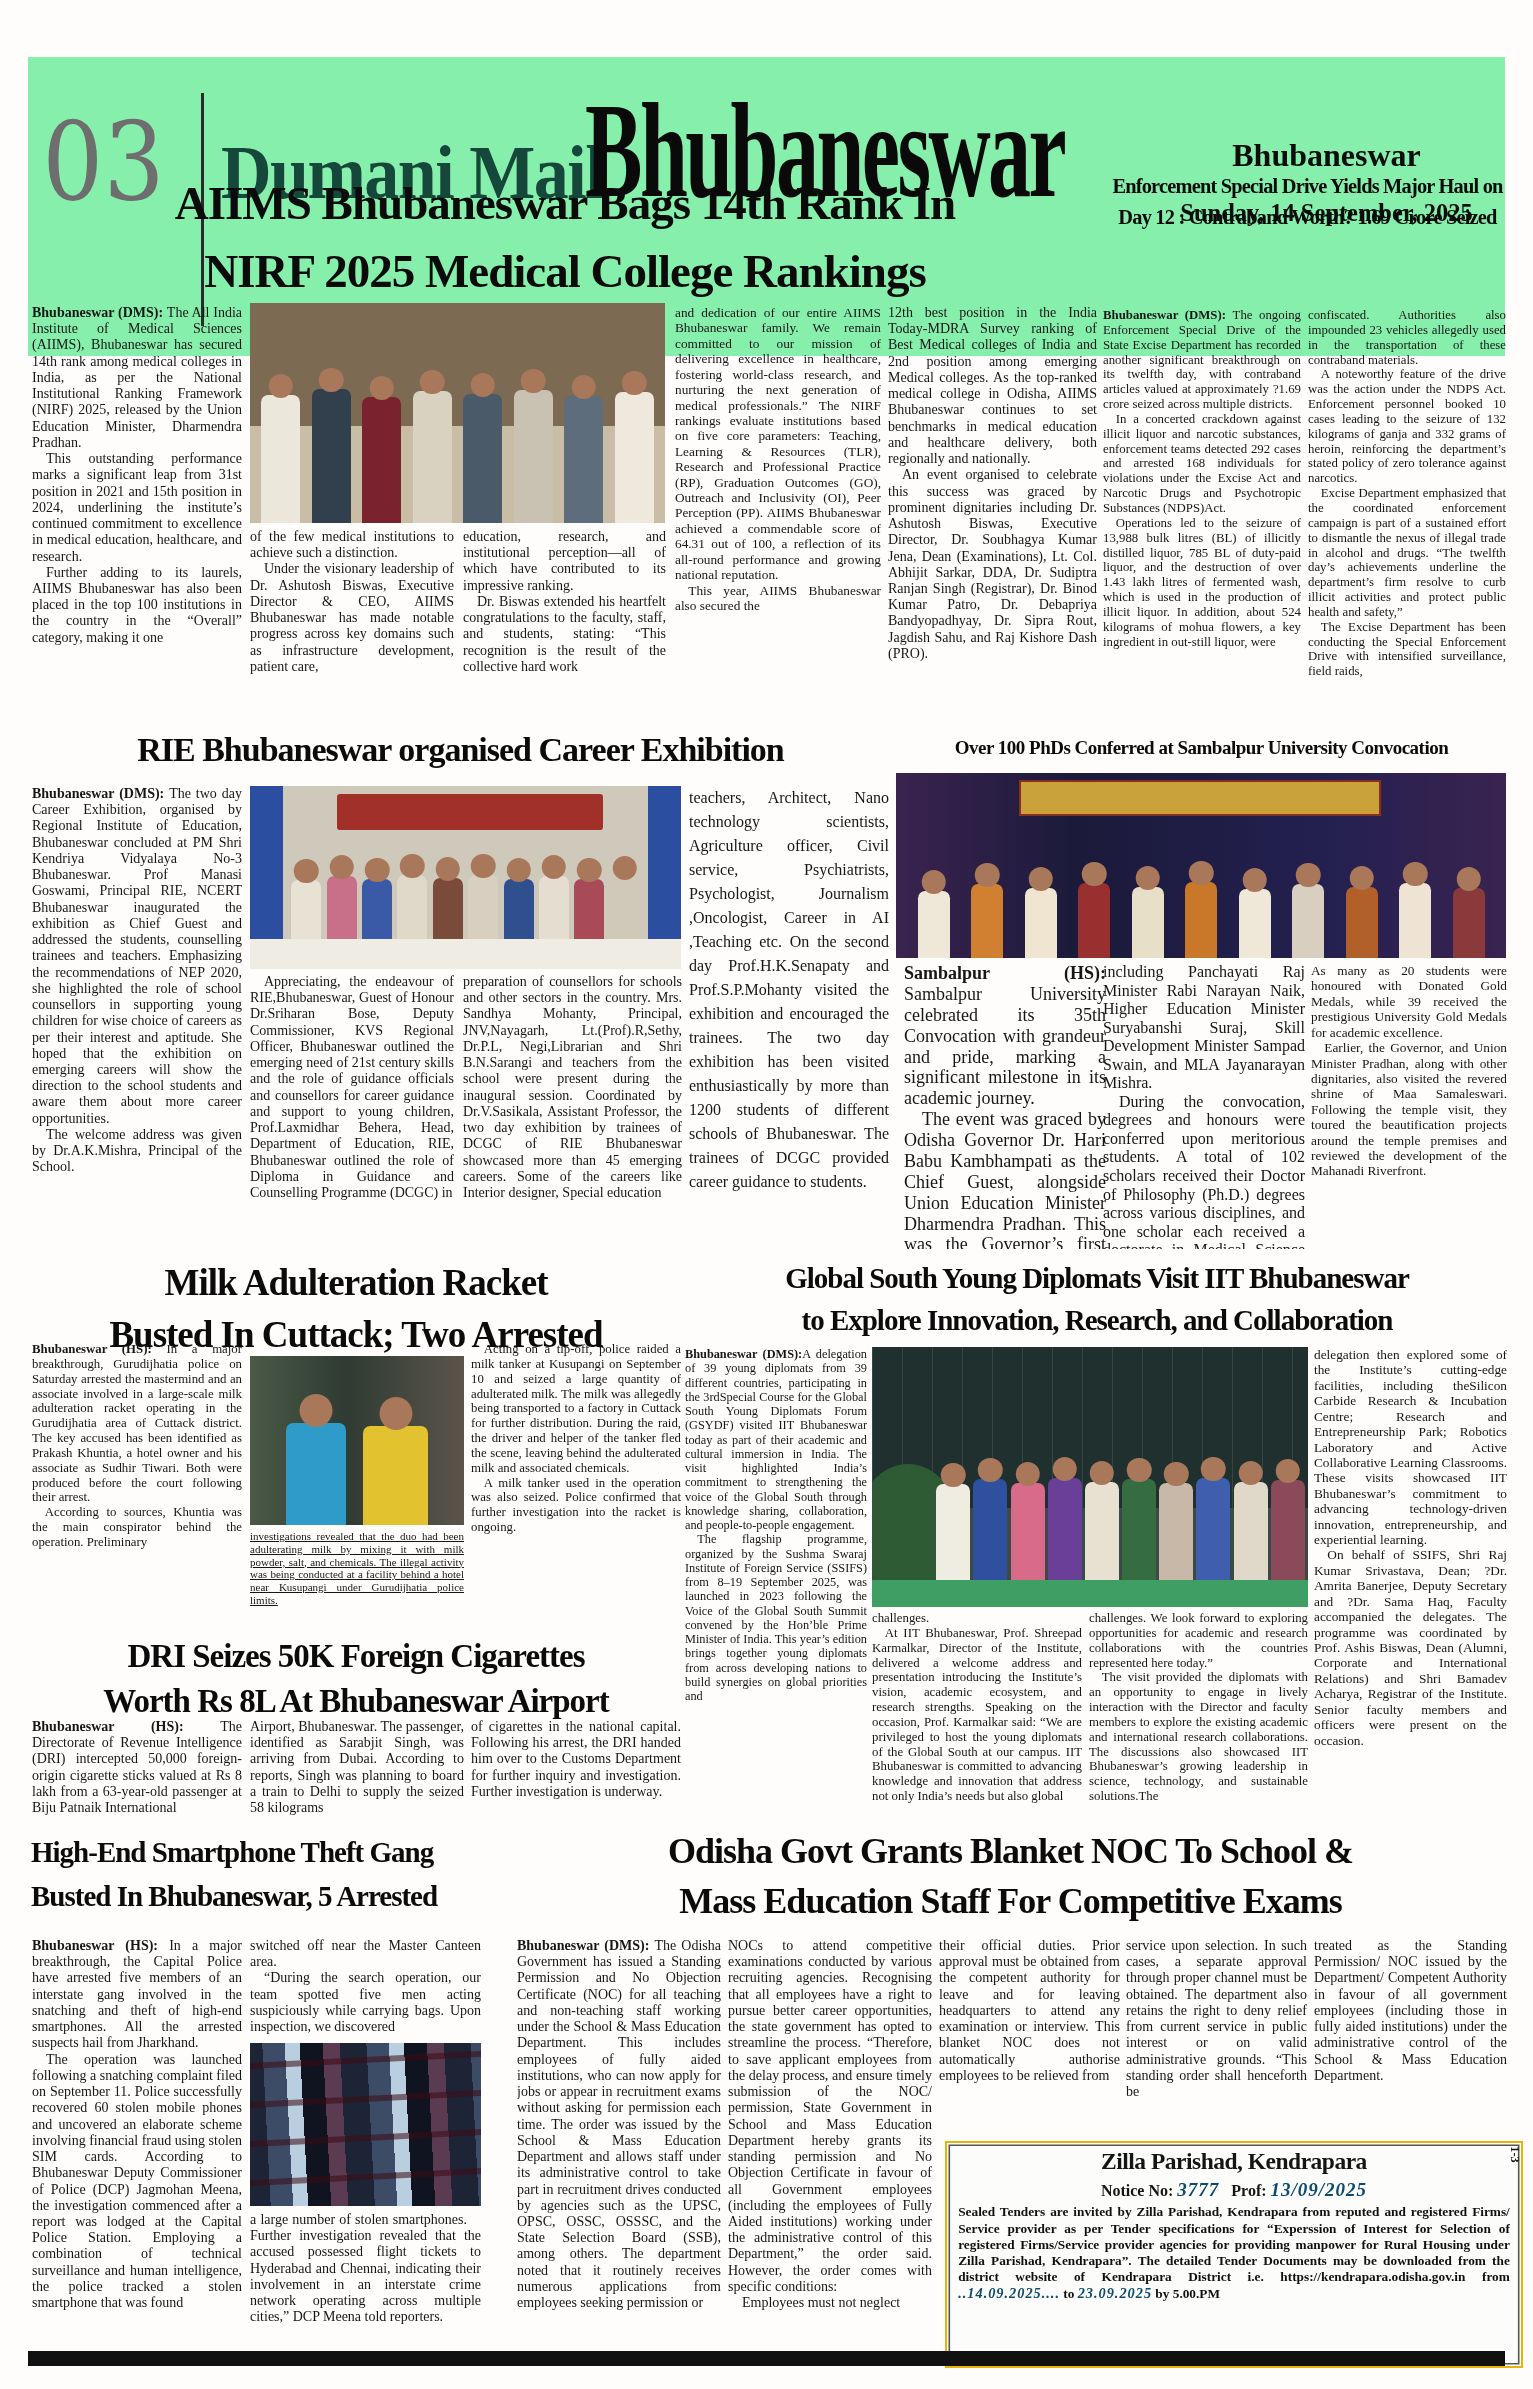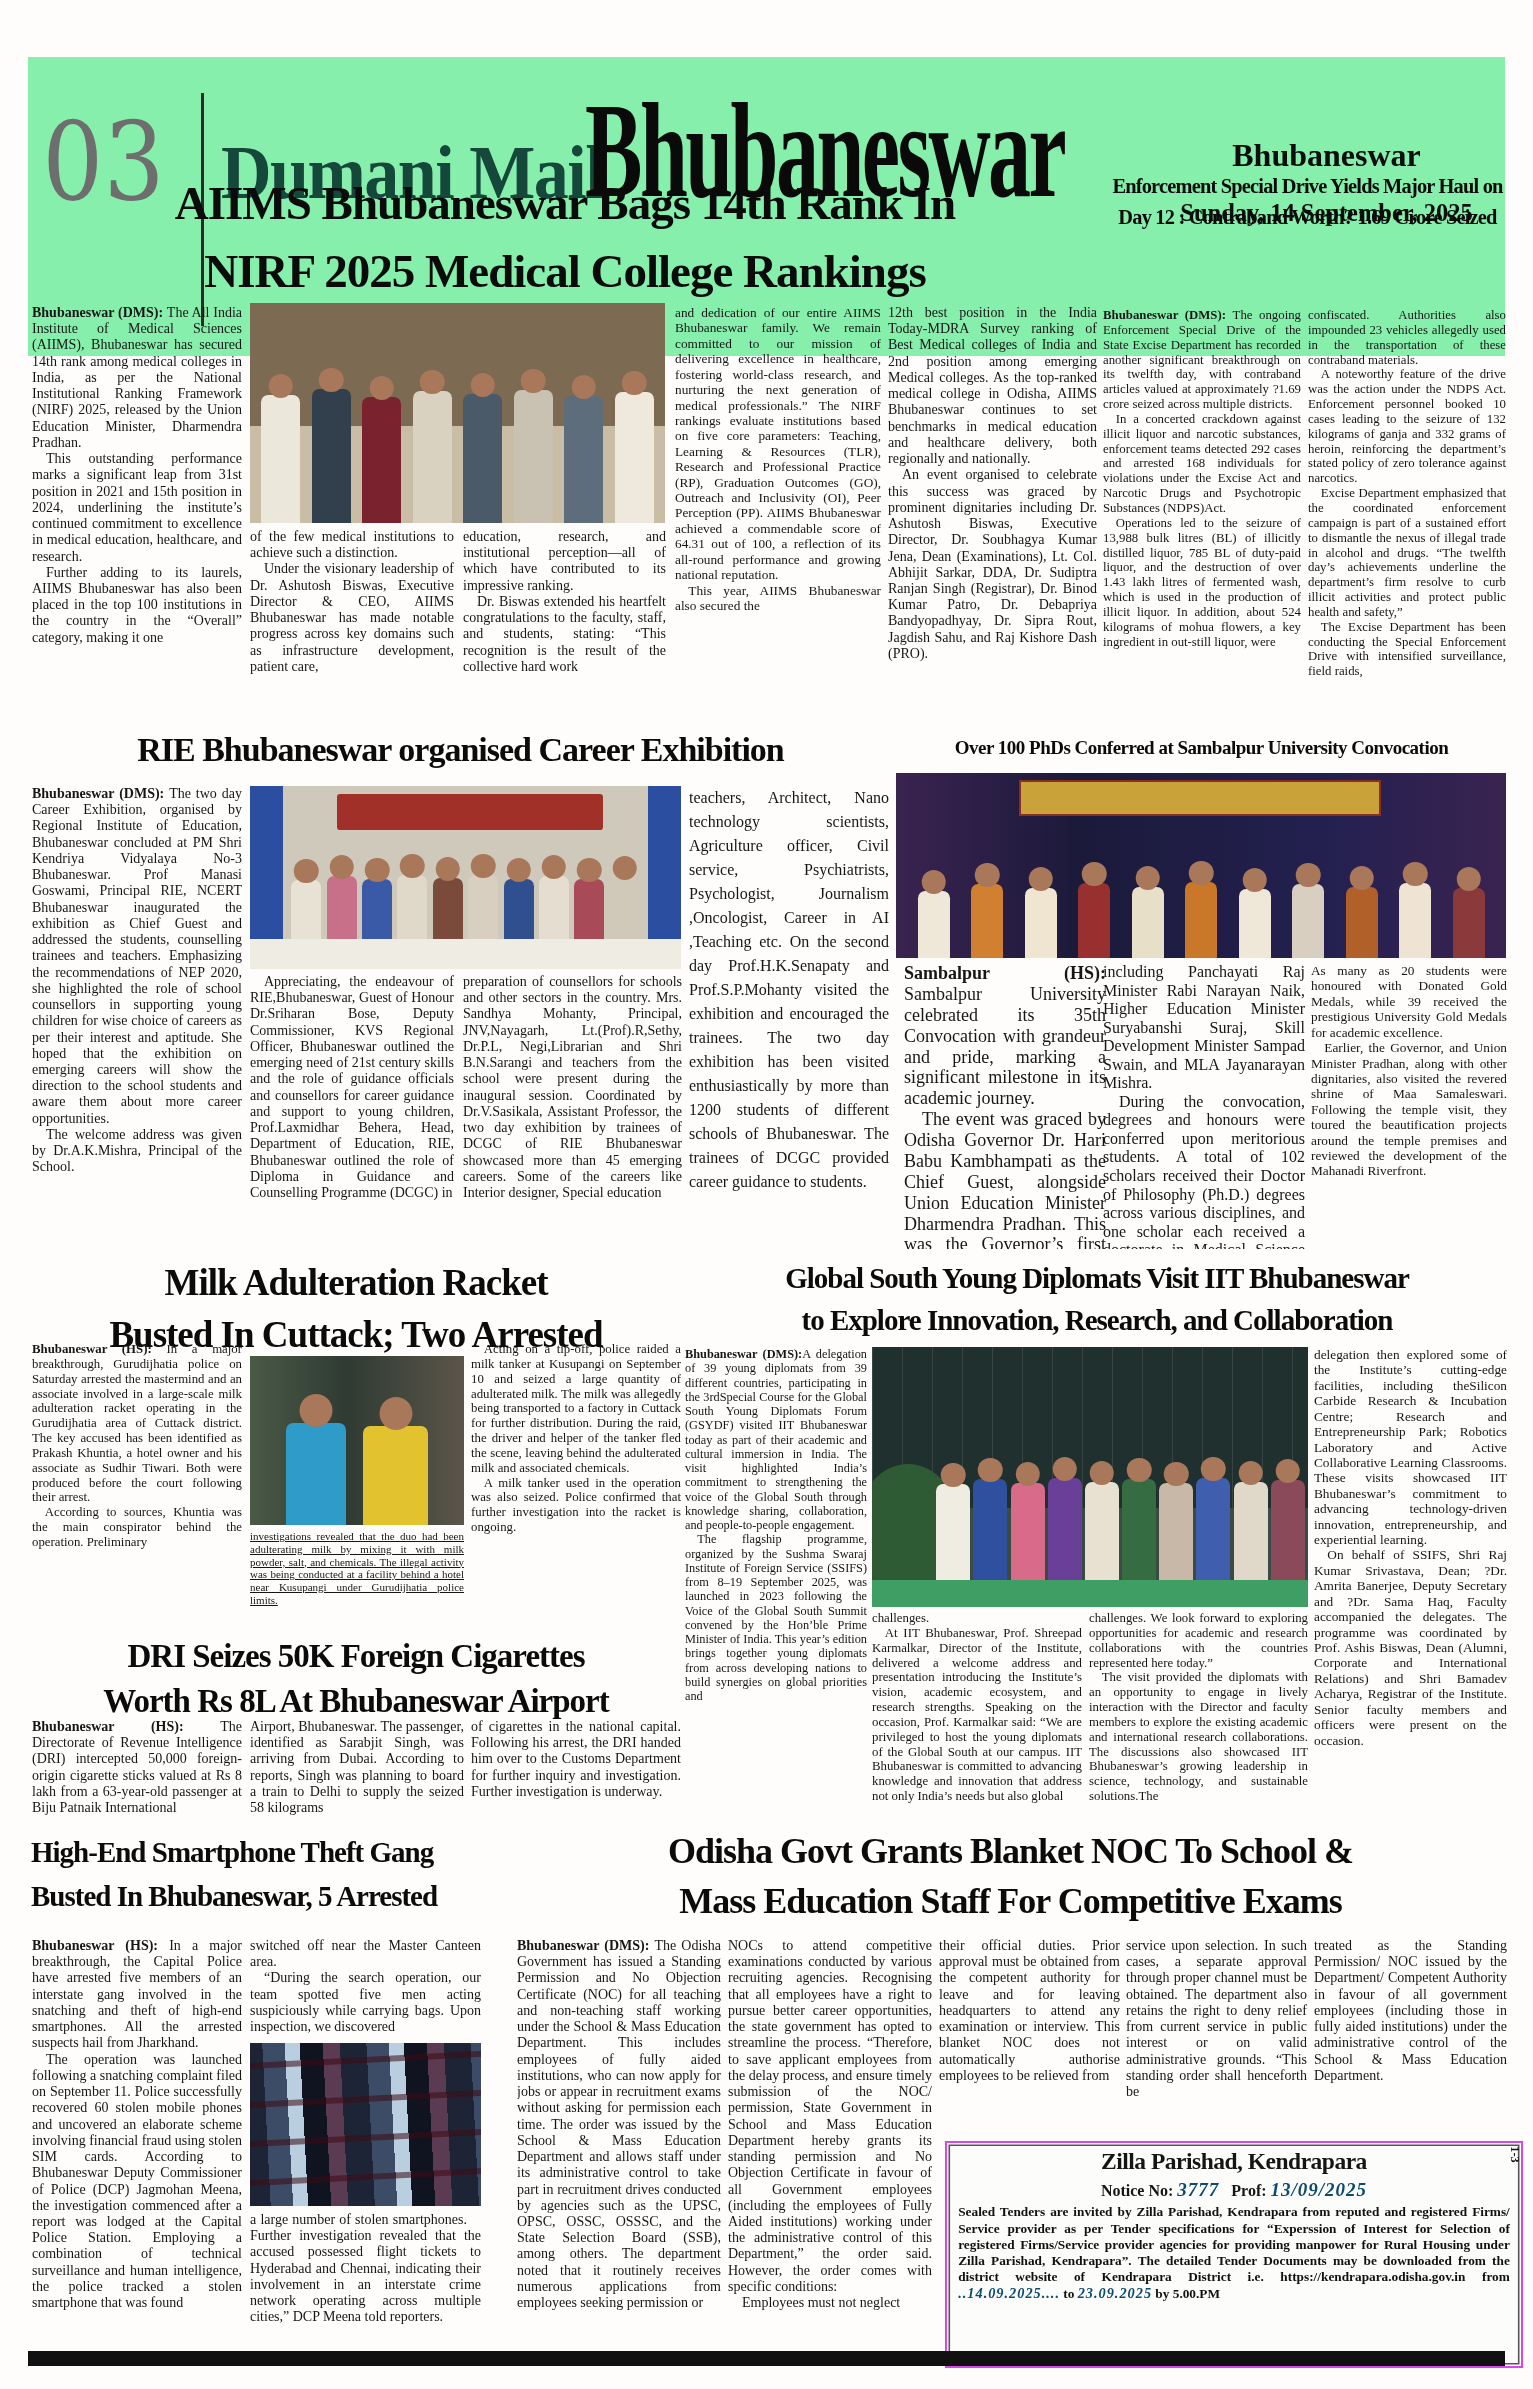--- a/index.html
+++ b/index.html
@@ -24,21 +24,21 @@
   .pn{position:relative;display:inline-block;border-radius:7.2px 7.2px 0 0;}
   .pn::before{content:"";position:absolute;top:-21.5px;left:50%;transform:translateX(-50%);width:24.5px;height:24.5px;border-radius:50%;background:#a9775a;}
   .pn.big::before{width:33px;height:33px;top:-29px;}
   .phones-grid{position:absolute;left:-10.2px;top:-7.2px;right:-10.2px;bottom:-7.2px;transform:rotate(-3deg);
     background:
       repeating-linear-gradient(0deg, rgba(60,10,20,0) 0 33px, rgba(60,10,20,.55) 33px 39px),
       repeating-linear-gradient(90deg, #1d2436 0 26.6px, #3c4c66 26.6px 49px, #b9cede 49px 64px, #101320 64px 87px, #5b3b52 87px 104px);}
   .glass{position:absolute;left:0;top:0;right:0;height:62%;
     background:repeating-linear-gradient(90deg, rgba(255,255,255,.10) 0 1.5px, rgba(255,255,255,0) 1.5px 30px),#20302f;}
   
-  .notice{left:945px;top:2141px;width:574px;height:223px;background:#fcfcfa;border:2px solid #d946ef;box-shadow:inset 0 0 0 1.5px #fff,inset 0 0 0 3.1px #555;}
+  .notice{left:945px;top:2141px;width:574px;height:223px;background:#fcfcfa;border:2px solid #eab308;box-shadow:inset 0 0 0 1.5px #fff,inset 0 0 0 3.1px #555;}
   .notice-inner{position:absolute;left:11.2px;right:11.2px;top:5.1px;bottom:4.1px;}
   .notice-title{font-size:23.5px;font-weight:bold;text-align:center;letter-spacing:-0.5px;margin:0;}
   .notice-line{font-size:16px;font-weight:bold;text-align:center;margin:4.1px 0 3.1px 0;}
   .hand{font-style:italic;color:#0c4a6e;font-weight:bold;font-size:19px;letter-spacing:1px;}
   .notice-body{font-size:13.3px;line-height:1.22;font-weight:bold;text-align:justify;margin:0;color:#111;}
   .notice-sign{position:absolute;left:0;right:3.1px;bottom:1px;display:flex;justify-content:space-between;align-items:flex-end;font-weight:bold;}
   .sidemark{position:absolute;right:-1px;top:4.1px;font-size:12.3px;font-weight:bold;transform:rotate(90deg);transform-origin:center;}
   .bottom-rule{left:28px;top:2351px;width:1477px;height:15.3px;background:#111;}
 </style>
 </head>

